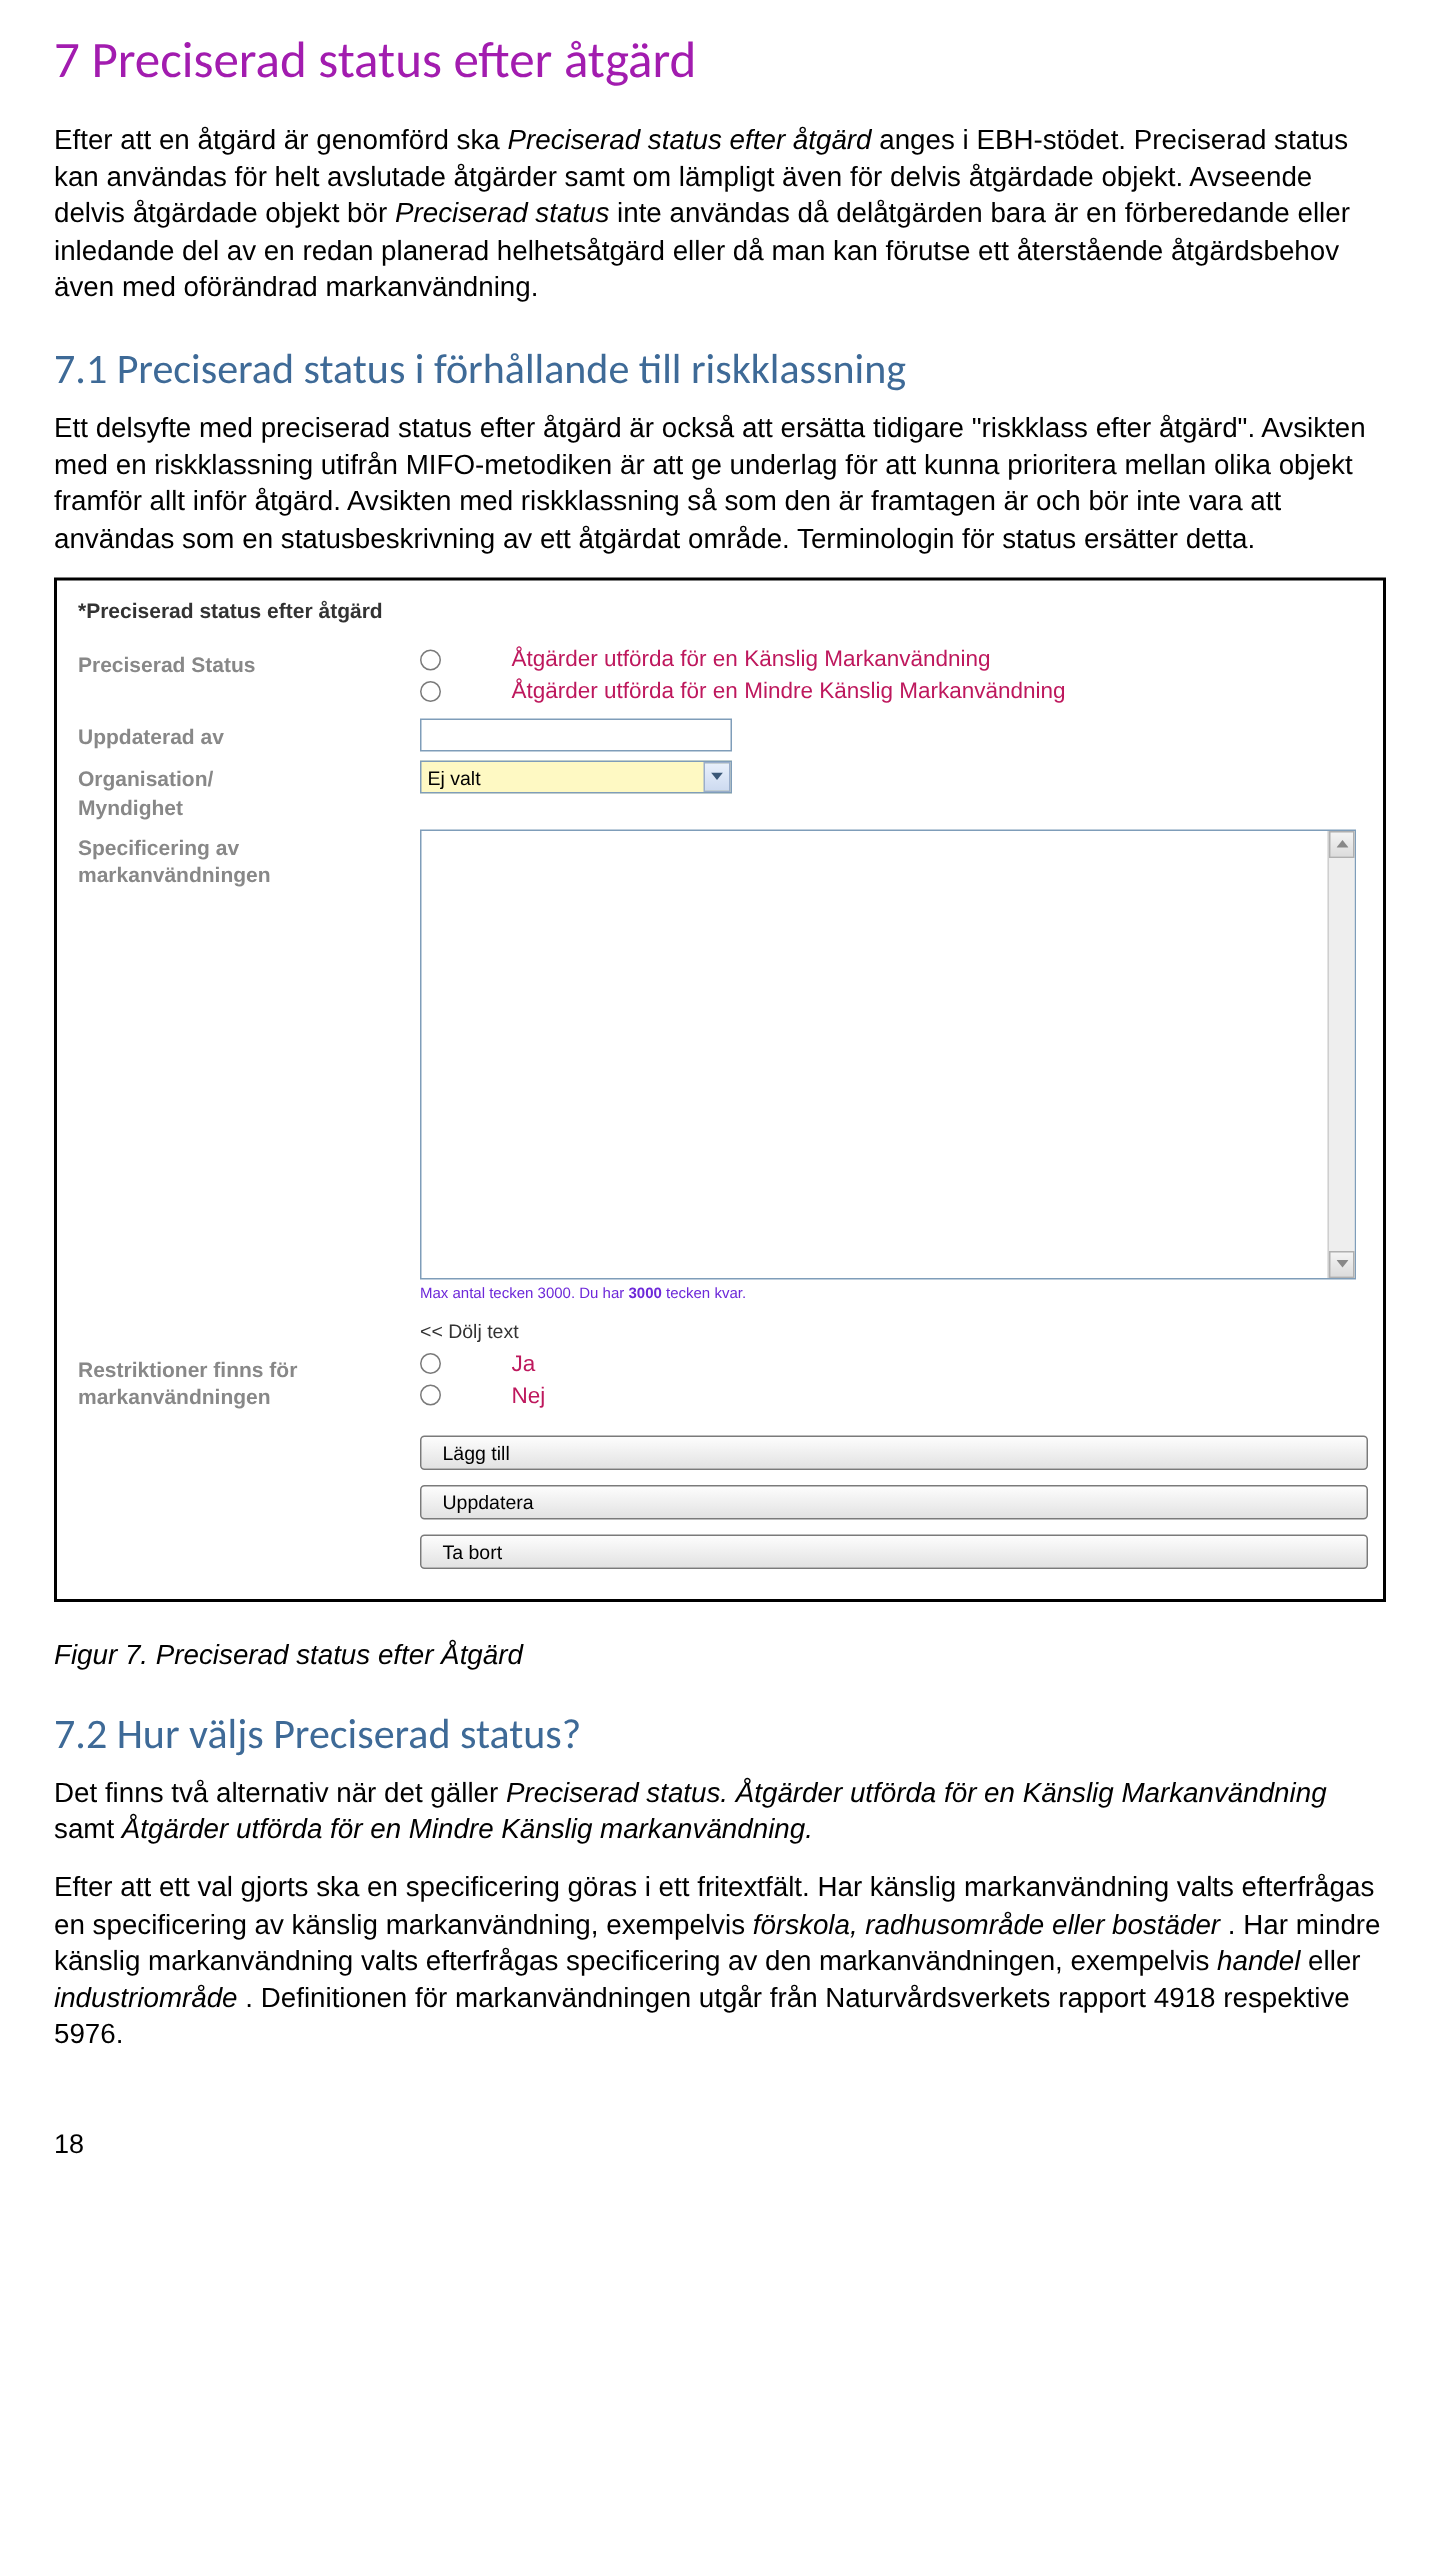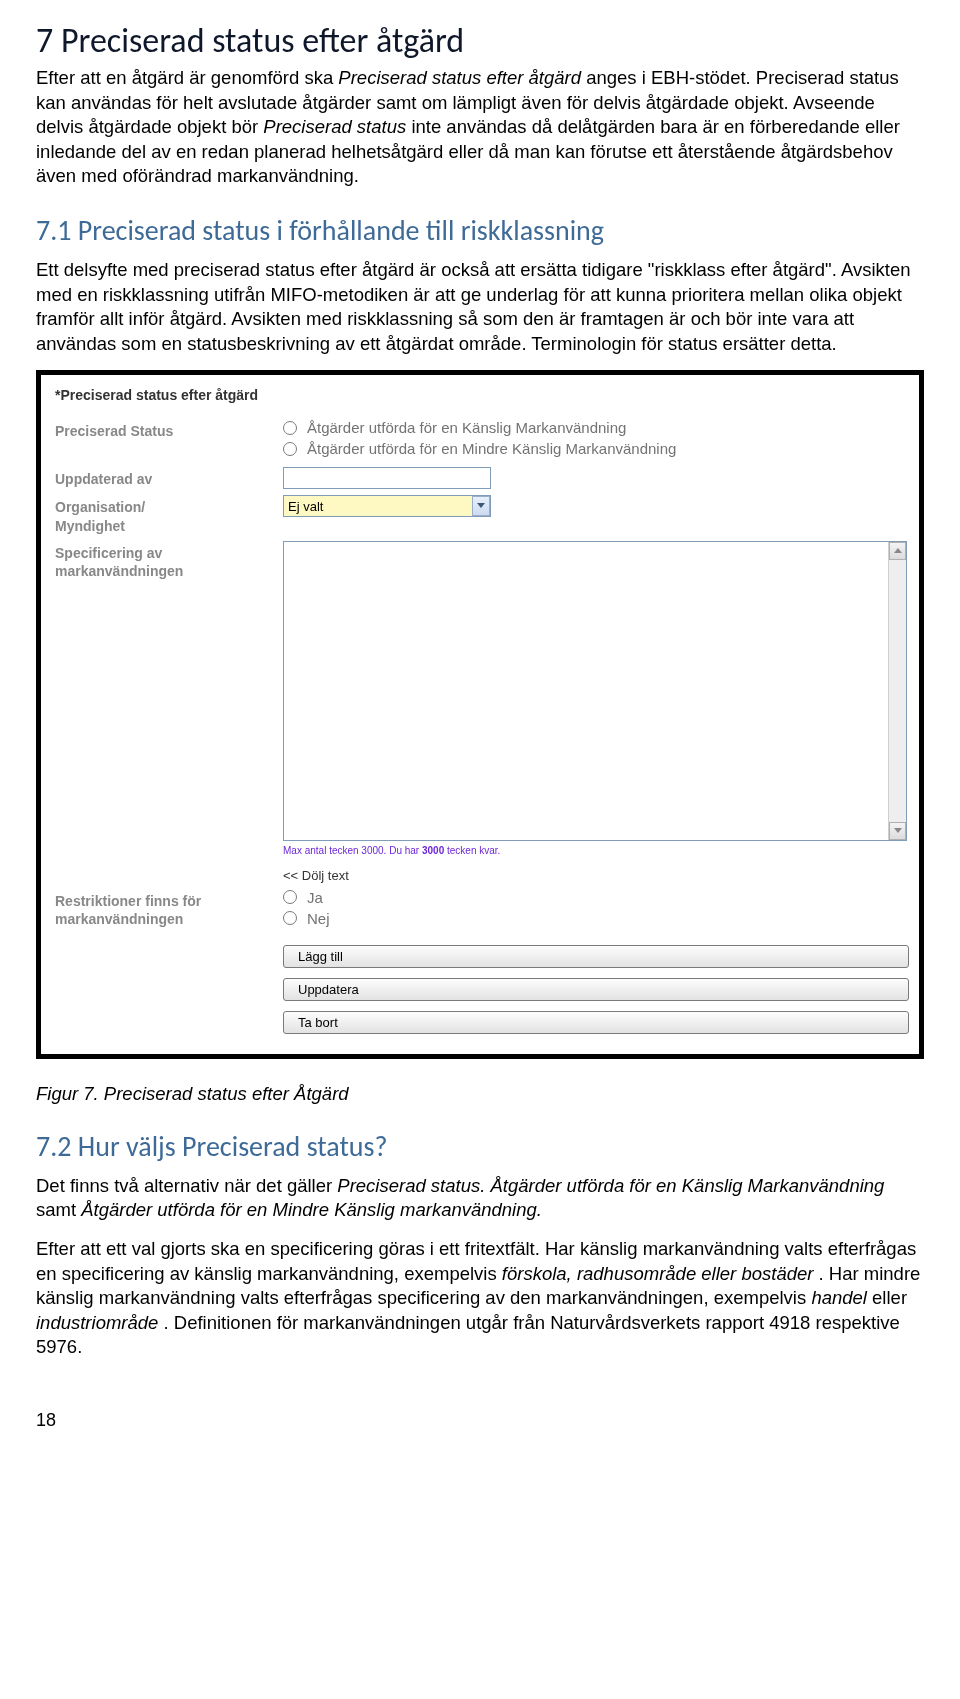--- a/index.html
+++ b/index.html
@@ -9,23 +9,23 @@
     font-family: Arial, Helvetica, sans-serif;
     color: #000;
     width: 960px;
   }
   .page {
     padding: 20px 36px 40px 36px;
   }
   h1.h-main {
     font-family: "Calibri","Segoe UI",Arial,sans-serif;
     font-weight: 400;
-    color: #0f172a;
+    color: #a21caf;
     font-size: 34px;
-    margin: 0 0 5px 0;
+    margin: 0 0 20px 0;
   }
   h2.h-sub {
     font-family: "Calibri","Segoe UI",Arial,sans-serif;
     font-weight: 400;
     color: #3e6a97;
     font-size: 28px;
     margin: 24px 0 10px 0;
   }
   p.body {
     font-size: 18.5px;
@@ -33,21 +33,21 @@
     margin: 0 0 14px 0;
   }
   .italic { font-style: italic; }
   .caption {
     font-size: 18.5px;
     margin: 24px 0 6px 0;
   }
 
   
   .form-shot {
-    border: 5px solid #000000;
+    border: 2px solid #000000;
     background: #fff;
     font-family: Verdana, Arial, sans-serif;
     font-size: 14px;
     color: #000;
     padding: 10px 10px 14px 14px;
   }
   .form-title {
     font-weight: 700;
     color: #333;
     margin: 2px 0 16px 0;
@@ -68,21 +68,22 @@
     padding-top: 3px;
   }
   .form-ctrl {
     flex: 1 1 auto;
   }
   .radio-line {
     display: flex;
     align-items: center;
     margin-bottom: 4px;
     font-size: 15px;
-    color: #737373;
+    color: #be185d;
+    gap: 37px;
   }
   .radio {
     width: 14px; height: 14px;
     border: 1px solid #7a7a7a;
     border-radius: 50%;
     background: #fff;
     margin-right: 10px;
     display: inline-block;
   }
   .txt-input {

